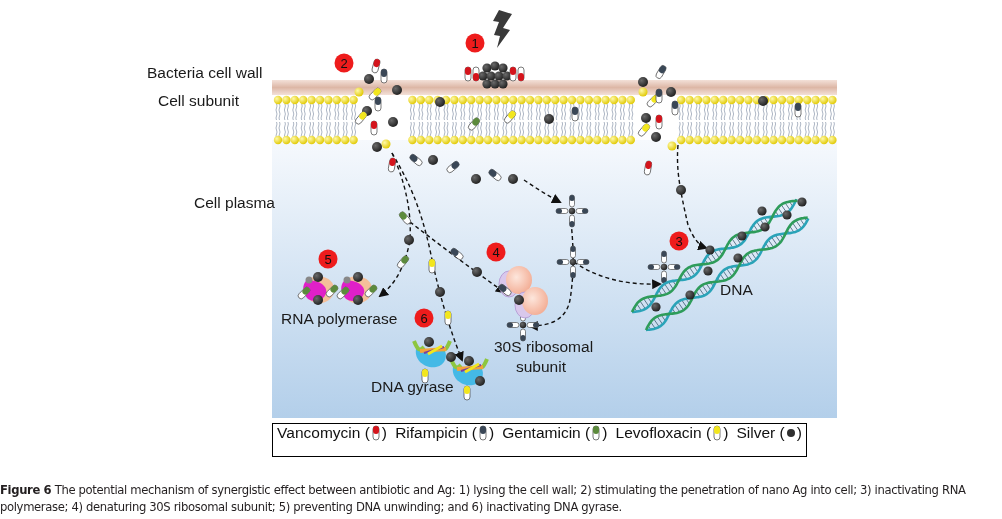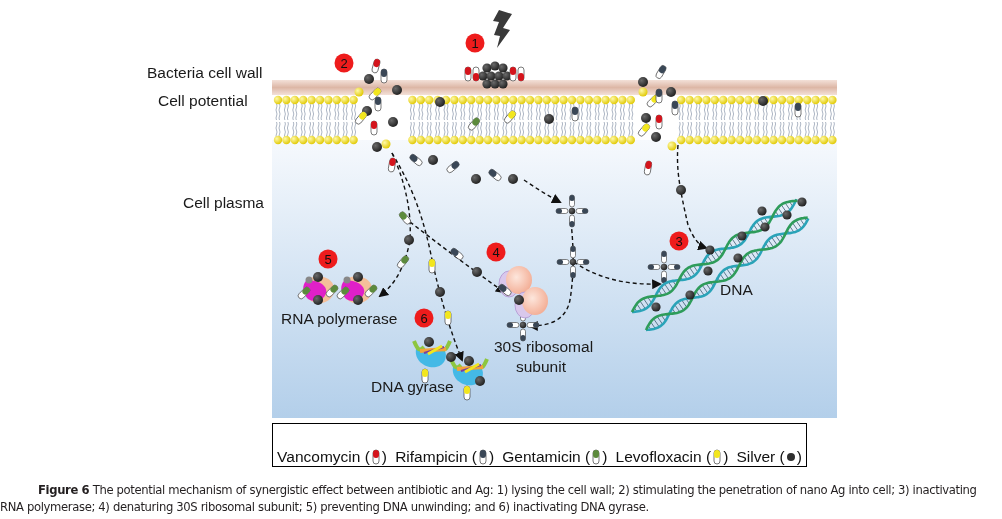--- a/index.html
+++ b/index.html
@@ -1,23 +1,23 @@
 <!DOCTYPE html>
 <html><head>
 <meta charset="utf-8">
 <style>
   html, body { margin:0; padding:0; background:#ffffff; }
   body { width:1002px; height:519px; position:relative; overflow:hidden; font-family:"Liberation Sans", sans-serif; }
   .lbl { position:absolute; font-size:15.5px; color:#1a1a1a; white-space:nowrap; }
   #diagram { position:absolute; left:0; top:0; width:1002px; height:470px; }
-  .legend { position:absolute; left:272px; top:423px; width:535px; height:44px; border:1.2px solid #000; box-sizing:border-box; display:flex; align-items:flex-end; justify-content:space-around; font-size:15.5px; color:#111; background:#fff; }
+  .legend { position:absolute; left:272px; top:423px; width:535px; height:34px; border:1.2px solid #000; box-sizing:border-box; display:flex; align-items:flex-start; justify-content:space-around; font-size:15.5px; color:#111; background:#fff; }
   .legend-item { display:flex; align-items:center; white-space:nowrap; }
   .legend-sym { display:inline-block; margin:0 1px; vertical-align:middle; }
   .caption { position:absolute; left:0; top:482px; width:1002px; font-family:"DejaVu Sans", sans-serif; font-size:11.6px; line-height:17px; color:#231f20; letter-spacing:-0.35px; }
-  .caption b { font-weight:bold;margin-left:38px; }
+  .caption b { font-weight:bold; }
   .num { font-family:"Liberation Sans", sans-serif; font-size:13px; fill:#111; }
   .diagram-text { font-family:"Liberation Sans", sans-serif; font-size:15.5px; fill:#1a1a1a; }
 </style>
 </head>
 <body>
 
 <svg id="diagram" viewBox="0 0 1002 470" xmlns="http://www.w3.org/2000/svg">
   <defs>
     <linearGradient id="plasmaGrad" x1="0" y1="0" x2="0" y2="1">
       <stop offset="0" stop-color="#f6f9fd"></stop>
@@ -841,22 +841,22 @@
     </g>
 
   <text class="diagram-text" x="281" y="324">RNA polymerase</text>
   <text class="diagram-text" x="371" y="392">DNA gyrase</text>
   <text class="diagram-text" x="494" y="352">30S ribosomal</text>
   <text class="diagram-text" x="516" y="372">subunit</text>
   <text class="diagram-text" x="720" y="295">DNA</text>
 </svg>
 
 <div class="lbl" style="left:147px; top:64px;text-align:right;">Bacteria cell wall</div>
-<div class="lbl" style="left:158px; top:92px;">Cell potential</div>
-<div class="lbl" style="left:183px; top:194px;">Cell plasma</div>
+<div class="lbl" style="left:158px; top:92px;">Cell subunit</div>
+<div class="lbl" style="left:194px; top:194px;">Cell plasma</div>
 
 <div class="legend">
   <div class="legend-item">
     <span>Vancomycin (</span>
     <svg class="legend-sym" width="10" height="16">
         <rect x="2" y="1" width="6" height="14" rx="3" fill="#fff" stroke="#555" stroke-width="0.8"></rect>
         <rect x="2" y="1" width="6" height="8" rx="3" fill="#d4141c"></rect>
       </svg>
     <span>)</span>
   </div>

